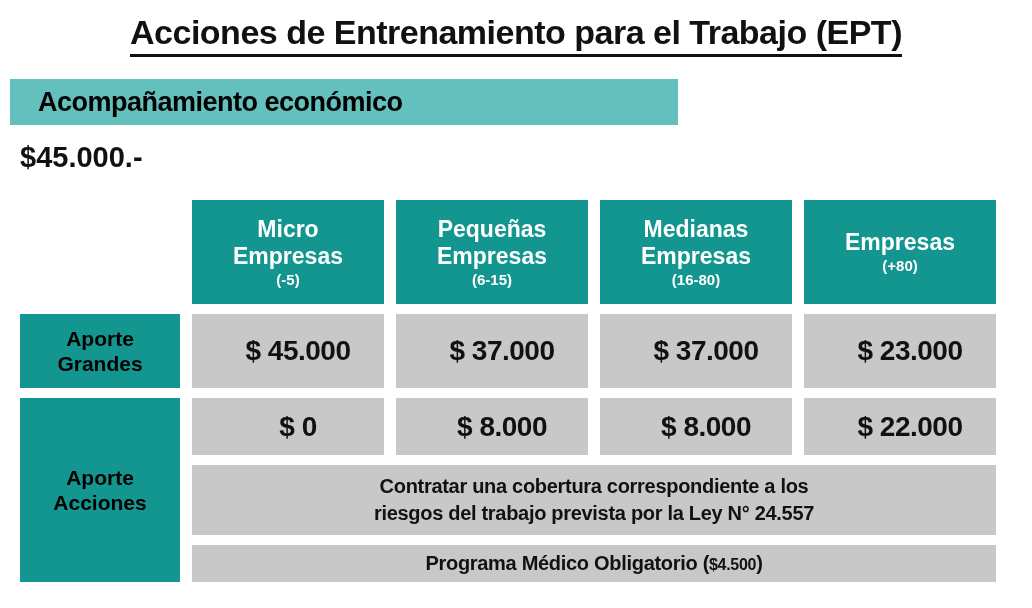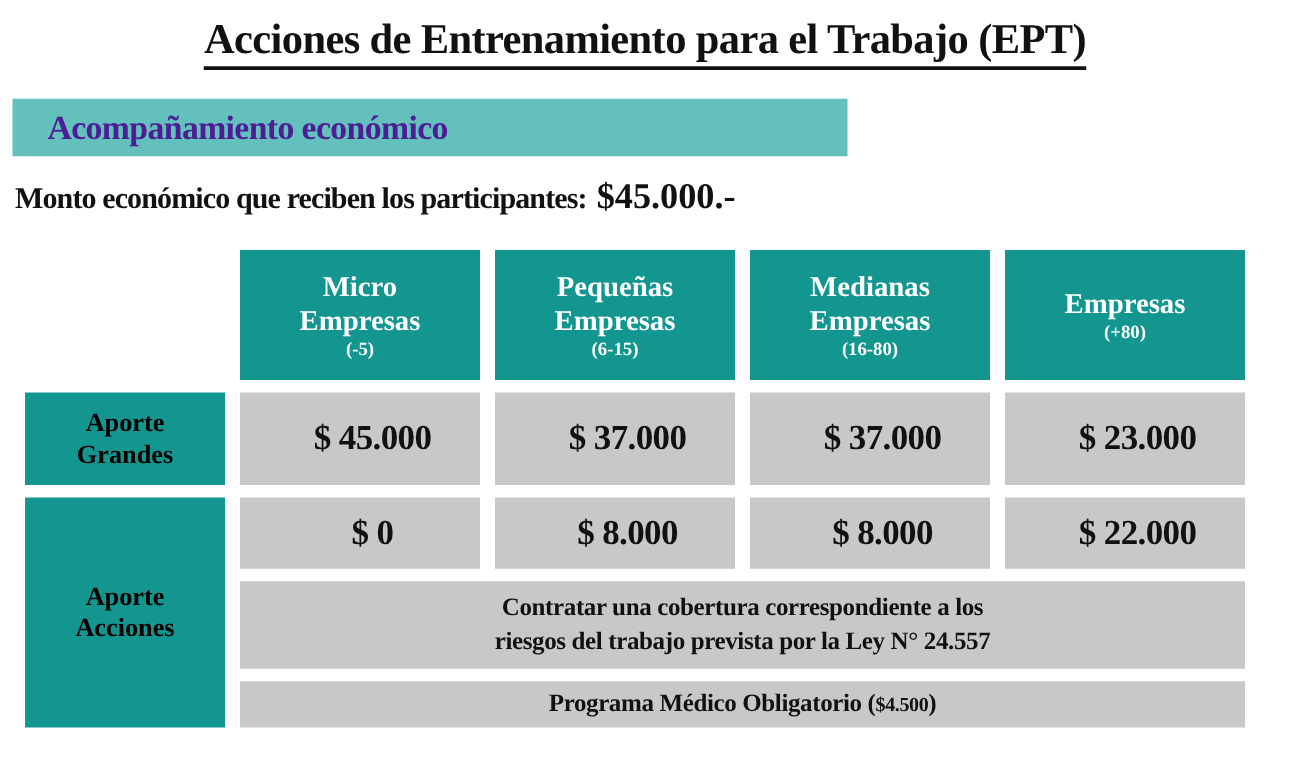--- a/index.html
+++ b/index.html
@@ -8,21 +8,21 @@
     --cell-gray: #C9C8C8;
     --text-dark: #111111;
   }
   * { margin: 0; padding: 0; box-sizing: border-box; }
   html, body { background: #ffffff; }
   .page {
     position: relative;
     width: 1032px;
     height: 608px;
     background: #ffffff;
-    font-family: Liberation Serif, serif;
+    font-family: Liberation Sans, sans-serif;
     color: var(--text-dark);
     overflow: hidden;
   }
   .title {
     margin: 12px 16px 0;
     text-align: center;
     font-size: 34px;
     font-weight: bold;
     letter-spacing: -0.5px;
     line-height: 40px;
@@ -35,21 +35,21 @@
     margin: 27px 0 0 10px;
     width: 668px;
     height: 46px;
     background: var(--banner-teal);
     display: flex;
     align-items: center;
     padding-left: 28px;
     font-size: 27px;
     font-weight: bold;
     letter-spacing: -0.5px;
-    color: #4c1d95;
+    color: #000000;
   }
   .intro {
     margin: 16px 0 0 12px;
     display: flex;
     align-items: baseline;
     white-space: nowrap;
   }
   .intro-label {
     font-size: 24px;
     font-weight: bold;
@@ -119,21 +119,20 @@
 
   <h1 class="title">
     <span class="underlined">Acciones de Entrenamiento para el Trabajo (EPT)</span>
   </h1>
 
   <div class="banner">
     <span>Acompañamiento económico</span>
   </div>
 
   <div class="intro">
-    <span class="intro-label">Monto económico que reciben los participantes:</span>
     <span class="intro-amount">$45.000.-</span>
   </div>
 
   <div class="grid">
 
     <div class="cell col-header r1 c2">
       <span class="hline">Micro</span>
       <span class="hline">Empresas</span>
       <span class="hrange">(-5)</span>
     </div>

